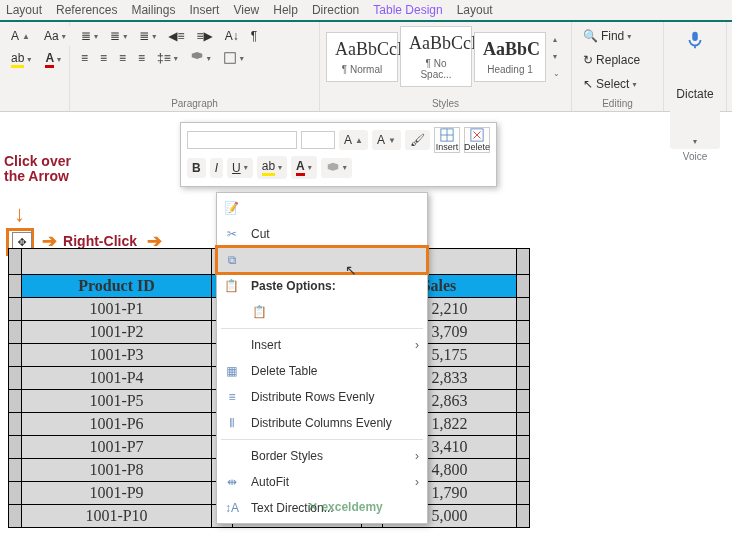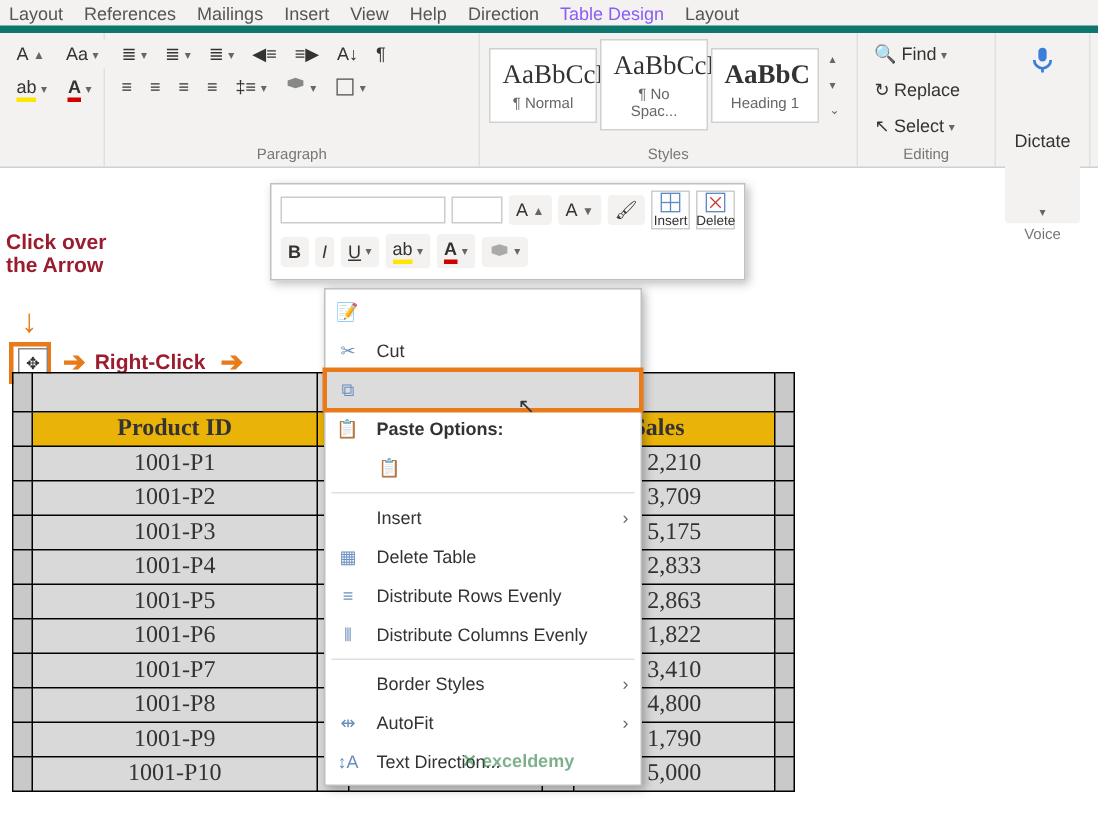--- a/index.html
+++ b/index.html
@@ -1,19 +1,19 @@
 <!DOCTYPE html>
 <html><head>
 <meta charset="utf-8">
 <style>
   * { box-sizing: border-box; margin: 0; padding: 0; font-family: "Segoe UI", Tahoma, sans-serif; }
   body { background: #fff; width: 732px; height: 554px; overflow: hidden; font-size: 12px; color: #333; position: relative; }
 
   
-  .ribbon-tabs { display: flex; align-items: center; padding: 2px 6px; border-bottom: 5px solid #0f766e; background: #f3f2f1; height: 22px; gap: 14px; }
+  .ribbon-tabs { display: flex; align-items: center; padding: 2px 6px; border-bottom: 2px solid #0f766e; background: #f3f2f1; height: 22px; gap: 14px; }
   .ribbon-tabs span { color: #555; cursor: pointer; }
   .ribbon-tabs .active { color: #8b5cf6; }
 
   
   .ribbon { display: flex; background: #f3f2f1; border-bottom: 1px solid #d0d0d0; height: 90px; }
   .group { border-right: 1px solid #e0e0e0; padding: 4px 6px 2px 6px; display: flex; flex-direction: column; justify-content: space-between; }
   .group-label { text-align: center; color: #777; font-size: 10px; padding-top: 2px; }
   .ico-btn { background: #f3f2f1; border: 1px solid transparent; padding: 2px 4px; border-radius: 3px; display: inline-flex; align-items: center; gap: 3px; cursor: pointer; }
   .chev { font-size: 8px; color: #666; }
   .font-row { display: flex; gap: 4px; margin-bottom: 2px; }
@@ -45,21 +45,21 @@
   .anno { position:absolute; color:#9b1c2e; font-weight:bold; font-size:14px; line-height:1.1; }
   .arrow-right { color:#e87a1a; font-size:18px; font-weight:bold; }
   .orange-box { border:3px solid #e87a1a; position:absolute; }
 
   
   .move-handle { position:absolute; top:232px; left:12px; width:20px; height:20px; border:1px solid #888; background:#fff; display:flex; align-items:center; justify-content:center; font-size:11px; }
 
   
   .doc-table { position:absolute; top:248px; left:8px; border-collapse:collapse; }
   .doc-table td, .doc-table th { border:1px solid #000; text-align:center; font-family:"Times New Roman", serif; font-size:16px; background:#d9d9d9; padding:2px 6px; }
-  .doc-table th { font-weight:bold; background:#eab308; }
+  .doc-table th { font-weight:bold; background:#0ea5e9; }
   .doc-table .big-header td { font-size:18px; font-weight:bold; }
   .doc-table .cur { width:16px; text-align:left; }
   .doc-table td.num { text-align:center; }
   .doc-table .prod-col { width:190px; }
   .doc-table .up-col { width:150px; }
   .doc-table .sales-col { width:155px; }
   .doc-table .edge { width:8px; background:#c9c9c9; }
 
   .watermark { position:absolute; bottom:40px; left:308px; opacity:0.6; font-size:12px; color:#2a7d3f; font-weight:bold; pointer-events:none; }
   .cursor-ptr { position:absolute; top:262px; left:345px; font-size:14px; pointer-events:none; }

